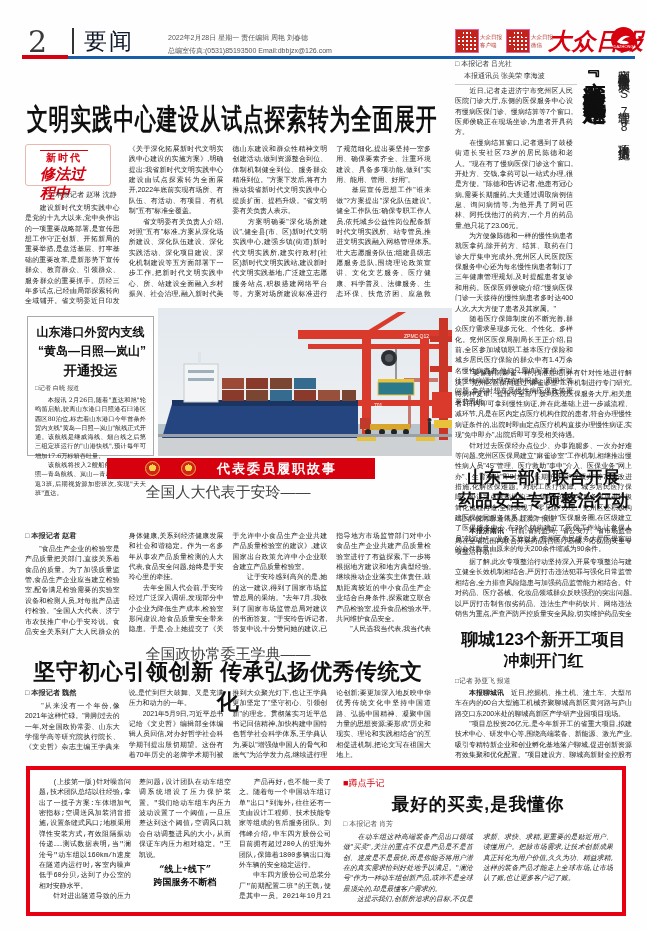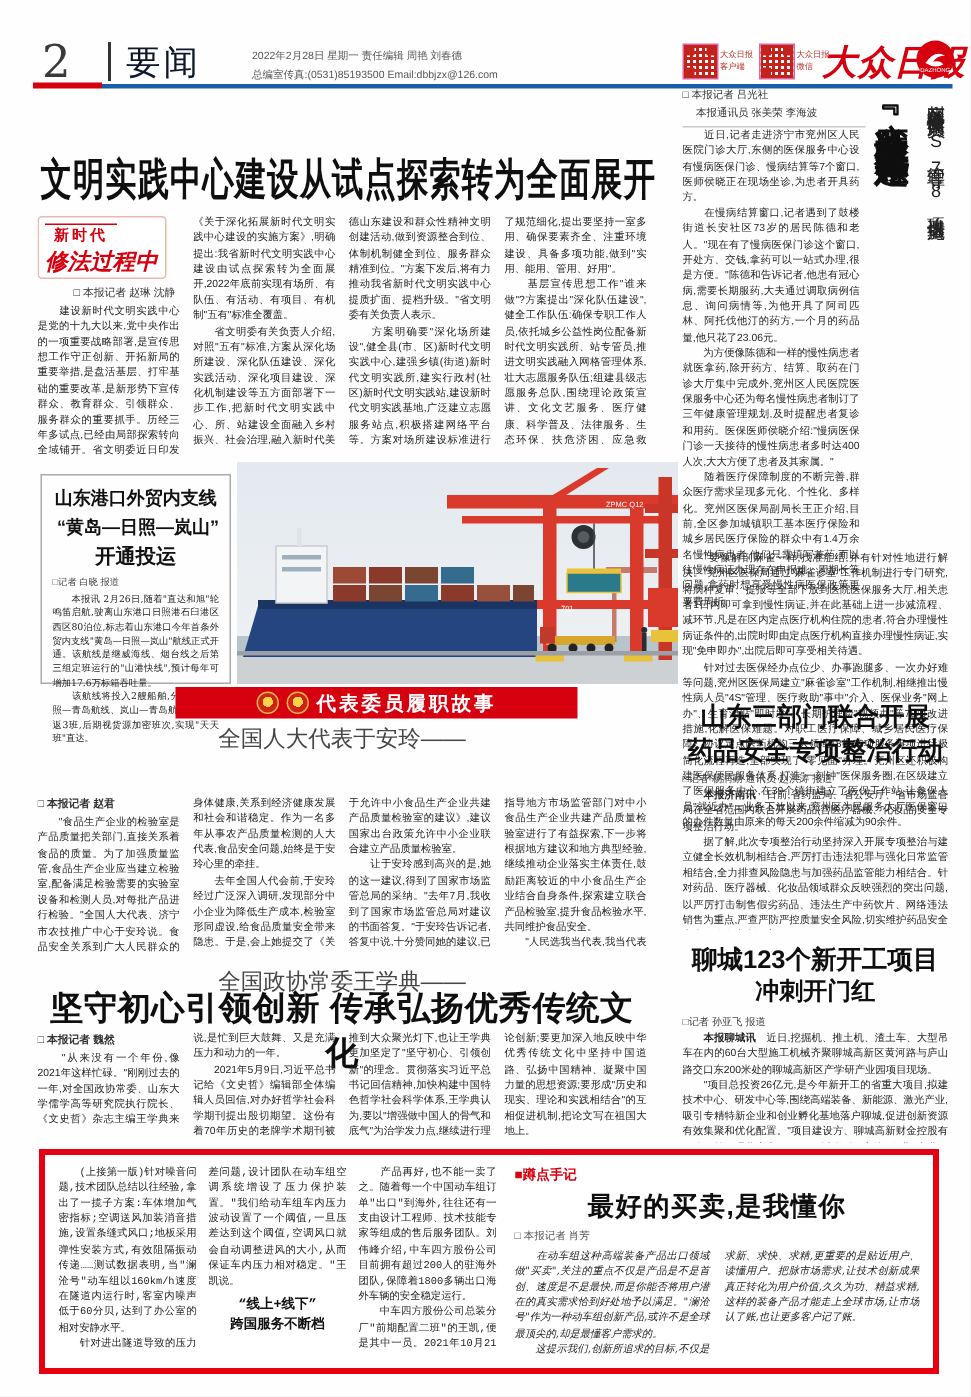--- a/index.html
+++ b/index.html
@@ -34,39 +34,39 @@
             font-family:"Liberation Sans",sans-serif;}
   .cols4{column-count:4;column-gap:9px;column-fill:auto;overflow:hidden;}
   .cols3{column-count:3;column-gap:8px;column-fill:auto;overflow:hidden;font-family:Liberation Mono, monospace;}
   .cols2{column-count:2;column-gap:10px;column-fill:auto;overflow:hidden;}
   
   .kicker-main{left:25px;top:86px;width:406px;font-size:12.5px;letter-spacing:0.5px;}
   .headline-main{left:27px;top:100px;width:560px;font-size:29px;letter-spacing:1px;
                  transform:scaleX(0.72);transform-origin:0 0;text-align:left;white-space:nowrap;}
   .main-body{position:absolute;left:25px;top:144px;width:406px;height:163px;}
   .meide-logo{width:86px;height:42px;border:1px solid #e9b8ae;border-radius:3px;margin:0 4px 4px 0;
-              padding:2px 4px;box-sizing:border-box;background:#fff;}
+              padding:2px 14px;box-sizing:border-box;background:#fff;}
   .meide-l1{font-size:10px;color:#d6000f;font-weight:bold;letter-spacing:2px;
             border-top:1px solid #d6000f;border-bottom:1px solid #f0b;border-bottom:none;display:inline-block;padding:0 6px;}
   .meide-l2{font-size:15px;color:#d6000f;font-family:"DejaVu Serif",serif;font-style:italic;font-weight:bold;}
   .main-byline{font-size:7.2px;color:#333;margin:2px 0 3px 0;padding-left:24px;}
   
   .port-box{position:absolute;left:27px;top:316px;width:127px;height:140px;border:1px solid #aaa;
             box-sizing:border-box;padding:7px 7px;}
   .port-t1{font-size:12px;font-weight:900;text-align:center;color:#111;}
   .port-t2{font-size:12px;font-weight:900;text-align:right;color:#111;margin-top:2px;}
   .port-t3{font-size:13.5px;font-weight:900;text-align:center;color:#111;margin-top:2px;}
   .port-byline{font-size:6.2px;color:#444;margin-top:4px;}
   .port-body{font-size:6.2px;line-height:1.5;text-align:justify;margin-top:2px;white-space:pre-line;
              font-family:"DejaVu Serif",serif;}
   
   .photo{position:absolute;left:158px;top:308px;width:294px;height:148px;overflow:hidden;}
   
-  .banner{position:absolute;left:117px;top:458px;width:268px;height:21px;background:#d6000f;
-          display:flex;align-items:center;justify-content:center;gap:5px;}
+  .banner{position:absolute;left:107px;top:458px;width:268px;height:21px;background:#d6000f;
+          display:flex;align-items:center;justify-content:center;gap:21px;}
   .banner-label{color:#fff;font-size:13px;font-weight:900;letter-spacing:2px;}
   .emblem{width:13px;height:13px;border-radius:50%;background:radial-gradient(circle at 50% 45%,#f7d24a 0 35%,#cf2318 36% 100%);
           border:1px solid #e8b54a;display:flex;align-items:center;justify-content:center;
           color:#f7d24a;font-size:7px;line-height:1;}
   
   .kicker-sub{font-size:15px;}
   .headline-2{left:25px;top:495px;width:406px;font-size:25px;letter-spacing:0.5px;}
   .article-2{position:absolute;left:25px;top:531px;width:406px;height:110px;}
   .headline-3{left:25px;top:657px;width:406px;font-size:22px;letter-spacing:0.5px;}
   .article-3{position:absolute;left:25px;top:688px;width:406px;height:74px;}
@@ -89,21 +89,21 @@
   .headline-l2{left:455px;top:651px;width:177px;font-size:16px;}
   .liao-block{position:absolute;left:455px;top:676px;width:177px;height:86px;}
   .small-byline{font-size:6.8px;color:#444;margin-bottom:2px;}
   .lead{font-weight:bold;}
   
   .bottom-box{position:absolute;left:26px;top:766px;width:600px;height:150px;border:4px solid #e60012;
               box-sizing:border-box;padding:7px 9px;display:flex;gap:12px;background:#fff;}
   .bb-left{width:292px;height:100%;}
   .bb-subhead{font-size:9px;font-weight:900;text-align:center;color:#111;margin:4px 0;line-height:1.5;white-space:pre-line;}
   .bb-right{flex:1;display:flex;flex-direction:column;}
-  .bb-tag{font-size:9px;font-weight:700;color:#d6000f;}
+  .bb-tag{font-size:9px;font-weight:400;color:#d6000f;}
   .bb-headline{font-size:17.5px;font-weight:900;color:#0f0f0f;text-align:center;margin:2px 0 3px 0;letter-spacing:1px;}
   .bb-byline{font-size:7px;color:#555;margin-bottom:3px;}
   .bb-note{flex:1;font-family:"DejaVu Serif",serif;font-style:italic;}
   .bb-note .tiny{font-family:"DejaVu Serif",serif;}
 </style>
 </head>
 <body>
 
 <div class="page">
 

